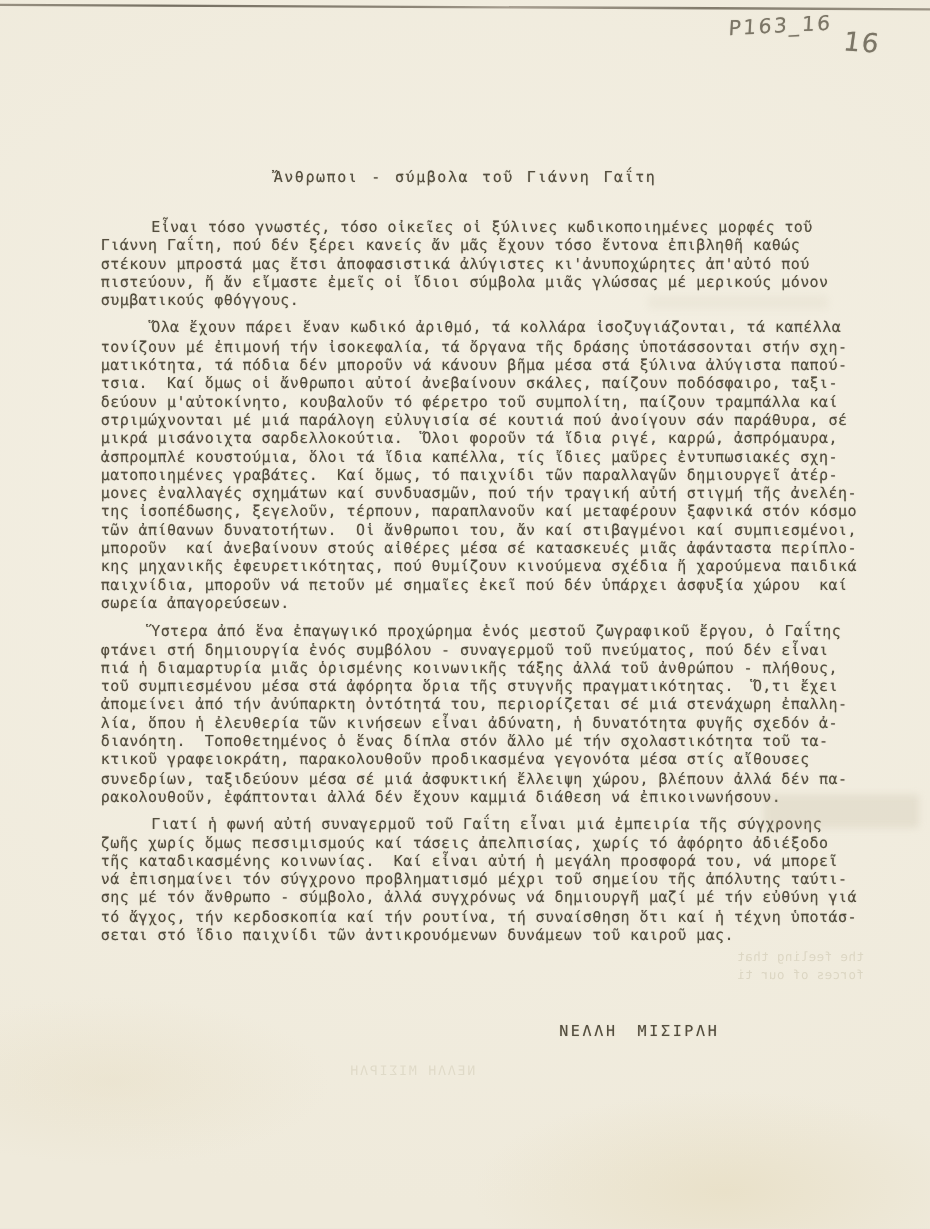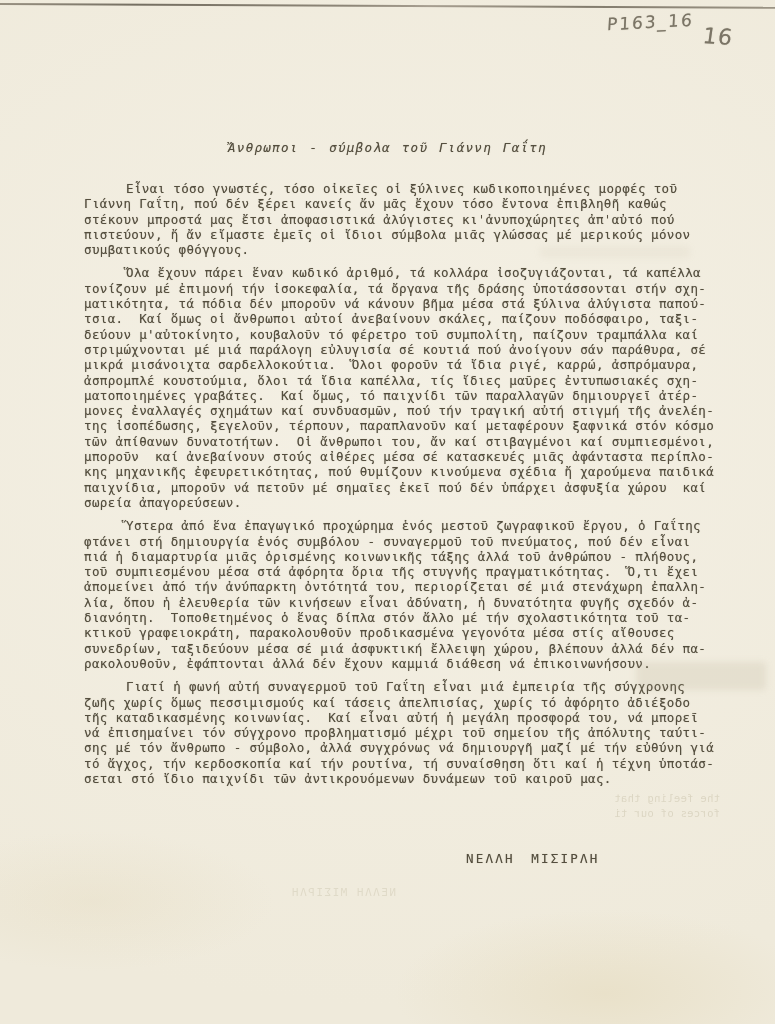--- a/index.html
+++ b/index.html
@@ -59,21 +59,20 @@
     position: absolute;
     top: 140px;
     left: 0;
     width: 775px;
     text-align: center;
     font-size: 12.5px;
     letter-spacing: 1.3px;
     word-spacing: 2px;
     white-space: pre;
     text-shadow: 0 0 0.7px rgba(84,78,62,0.55);
-    font-style: italic;
   }
   .doc-body {
     position: absolute;
     top: 181px;
     left: 84px;
     width: 628px;
     font-size: 12.5px;
     line-height: 15.3px;
     letter-spacing: 0.35px;
     text-shadow: 0 0 0.7px rgba(84,78,62,0.5);

